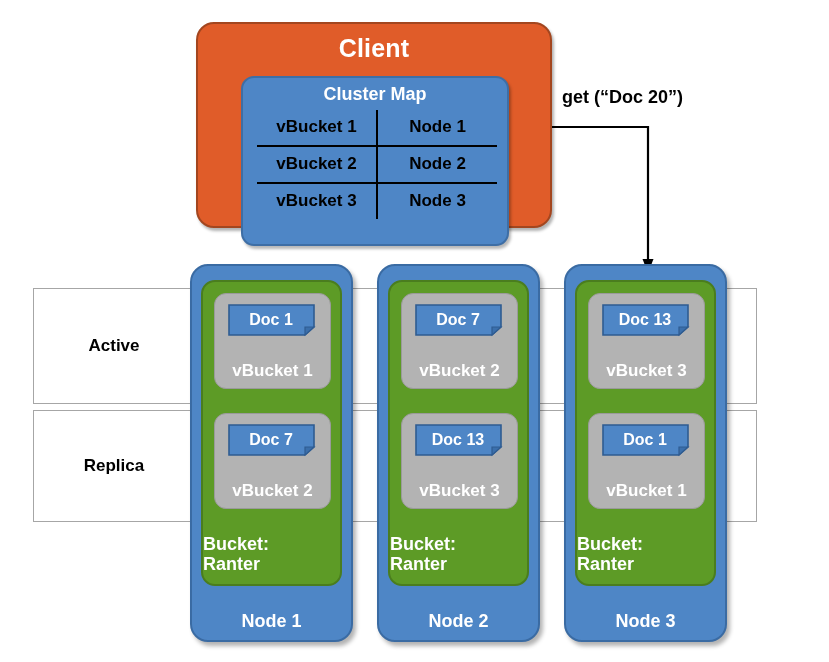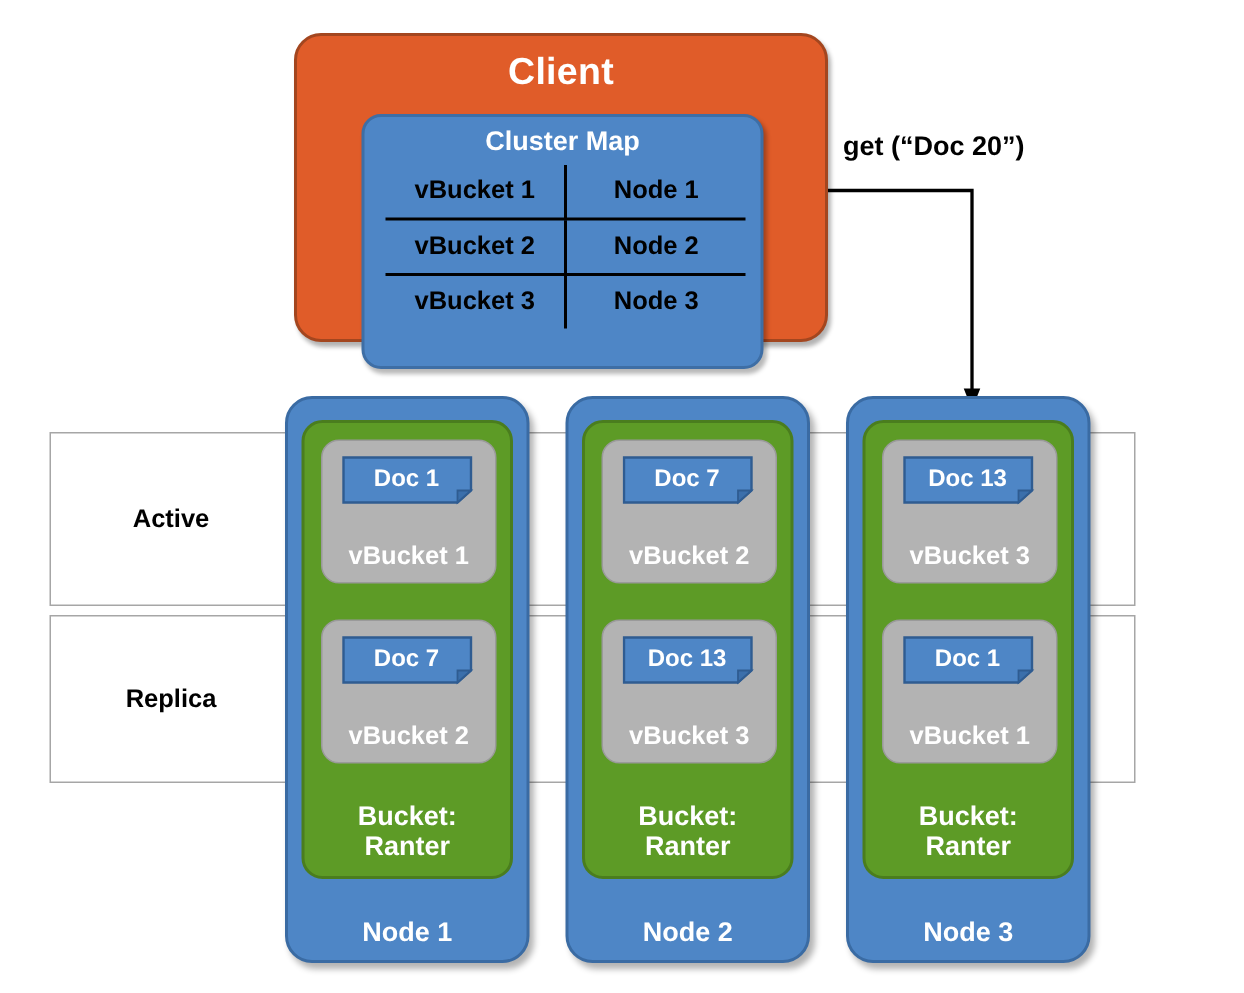--- a/index.html
+++ b/index.html
@@ -170,21 +170,20 @@
     background: #5d9b26;
     border: 2px solid #4a7d1e;
     border-radius: 14px;
     box-sizing: border-box;
   }
   .bucket-label {
     position: absolute;
     left: 0;
     bottom: 10px;
     width: 100%;
-    text-align: center;
     color: #ffffff;
     font-size: 18px;
     font-weight: bold;
     line-height: 1.12;
   }
 
   .vbucket {
     position: absolute;
     left: 11px;
     width: 117px;

